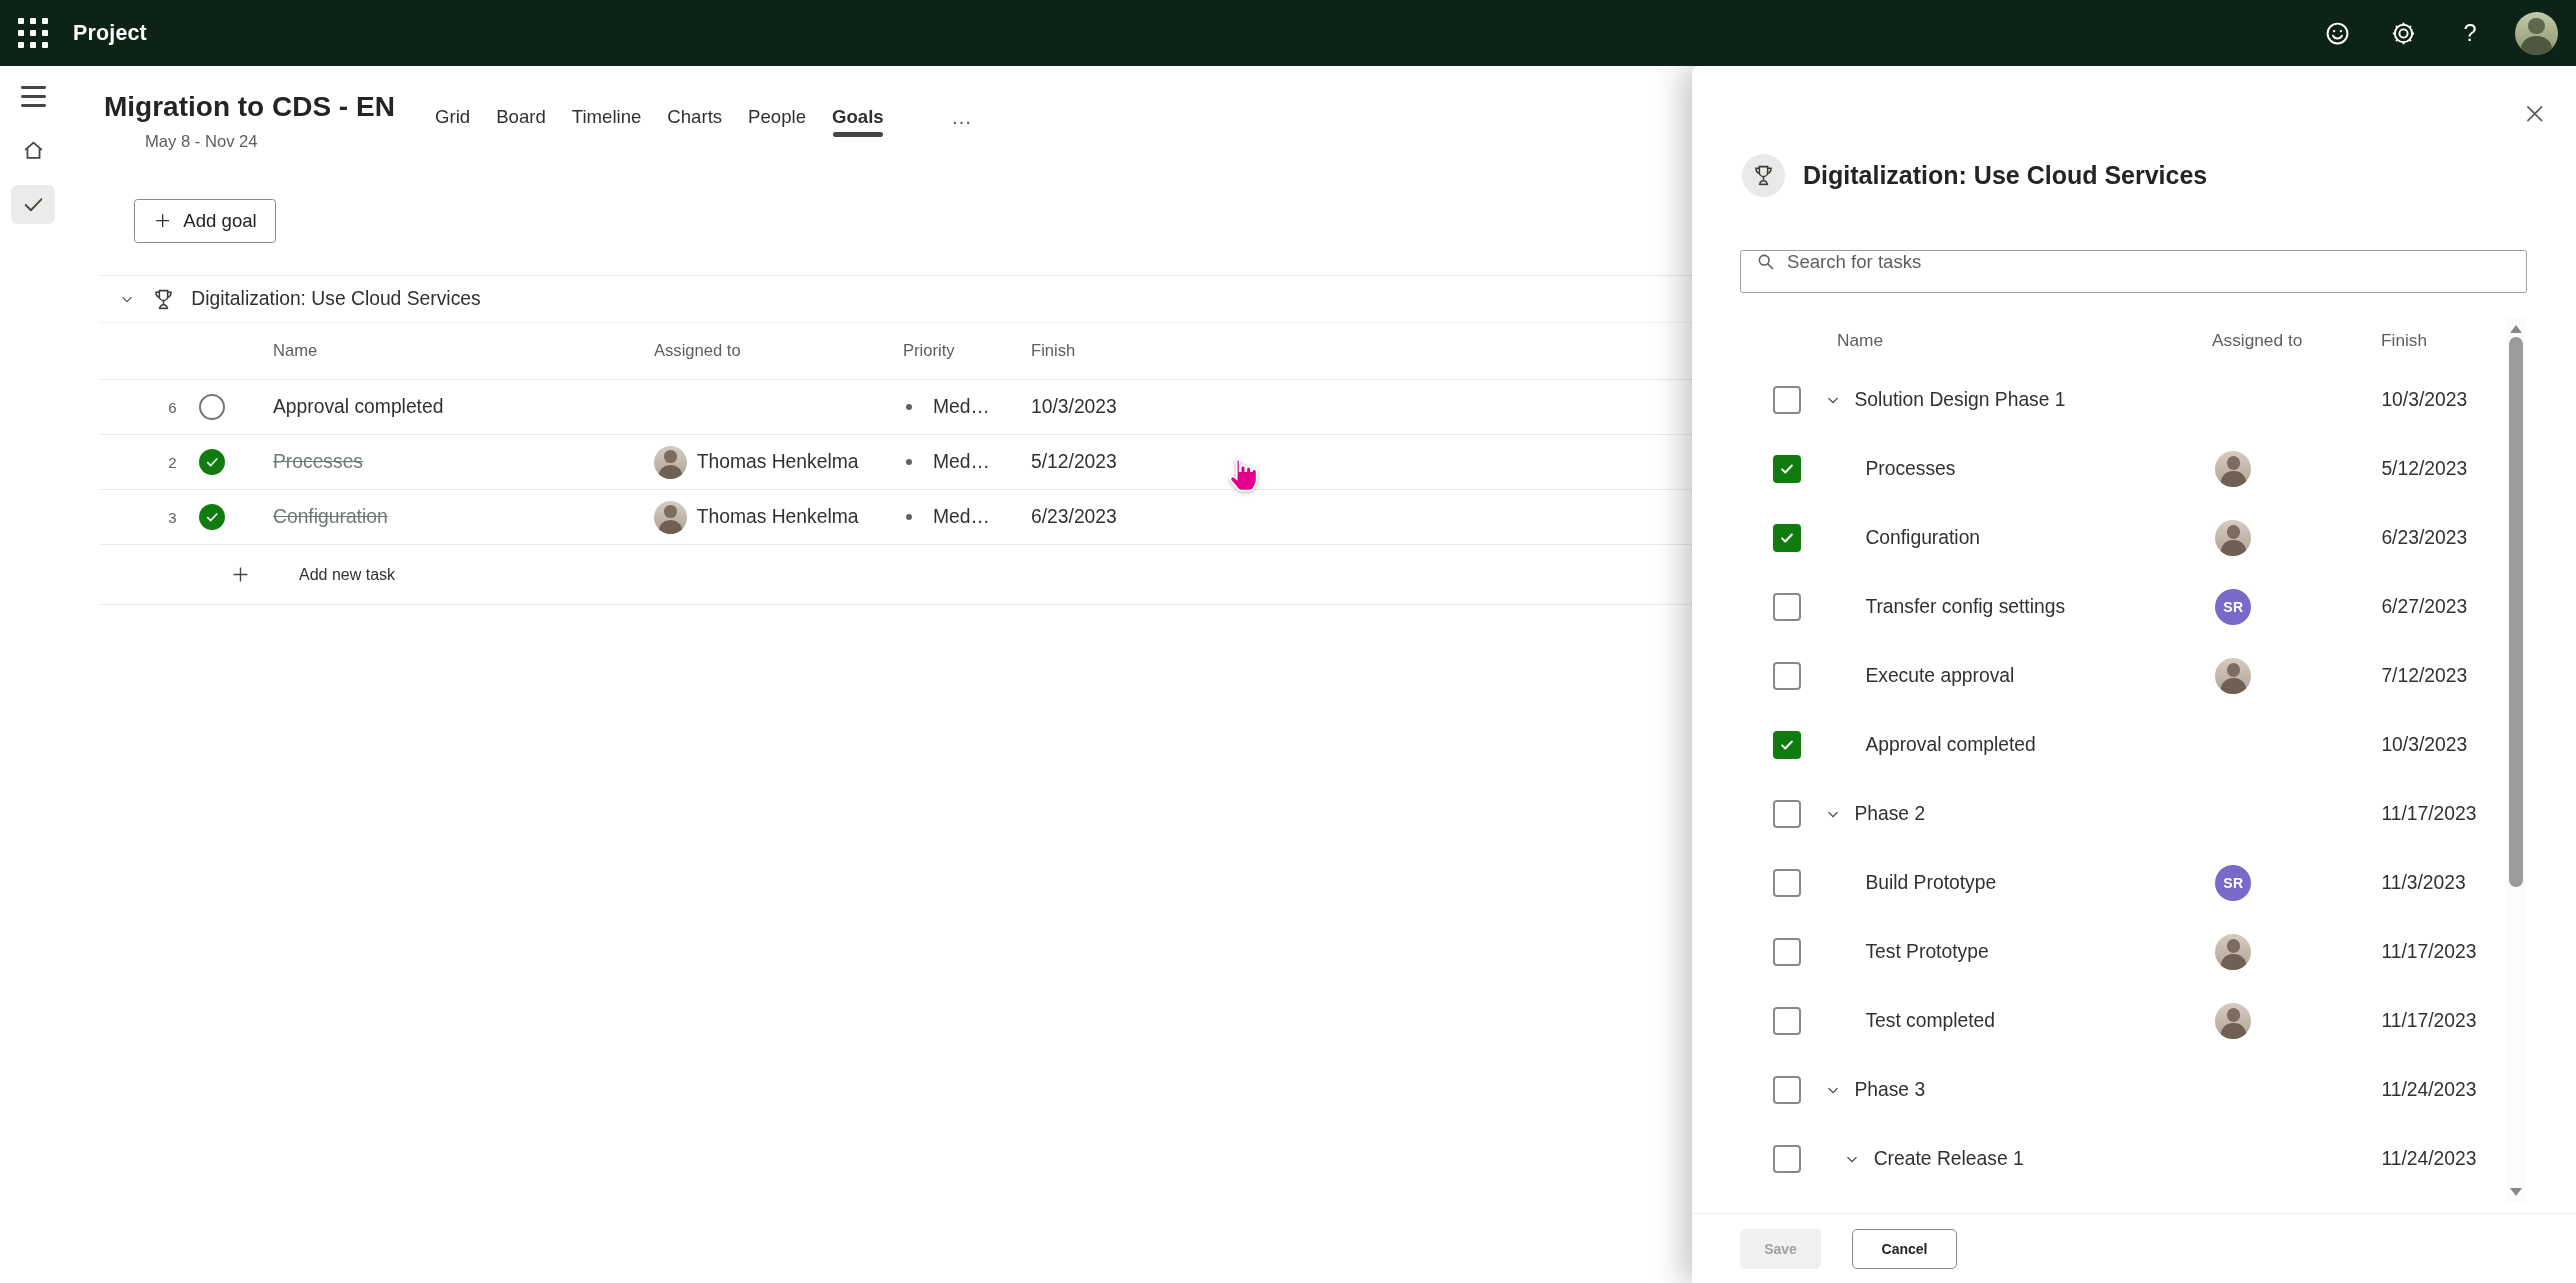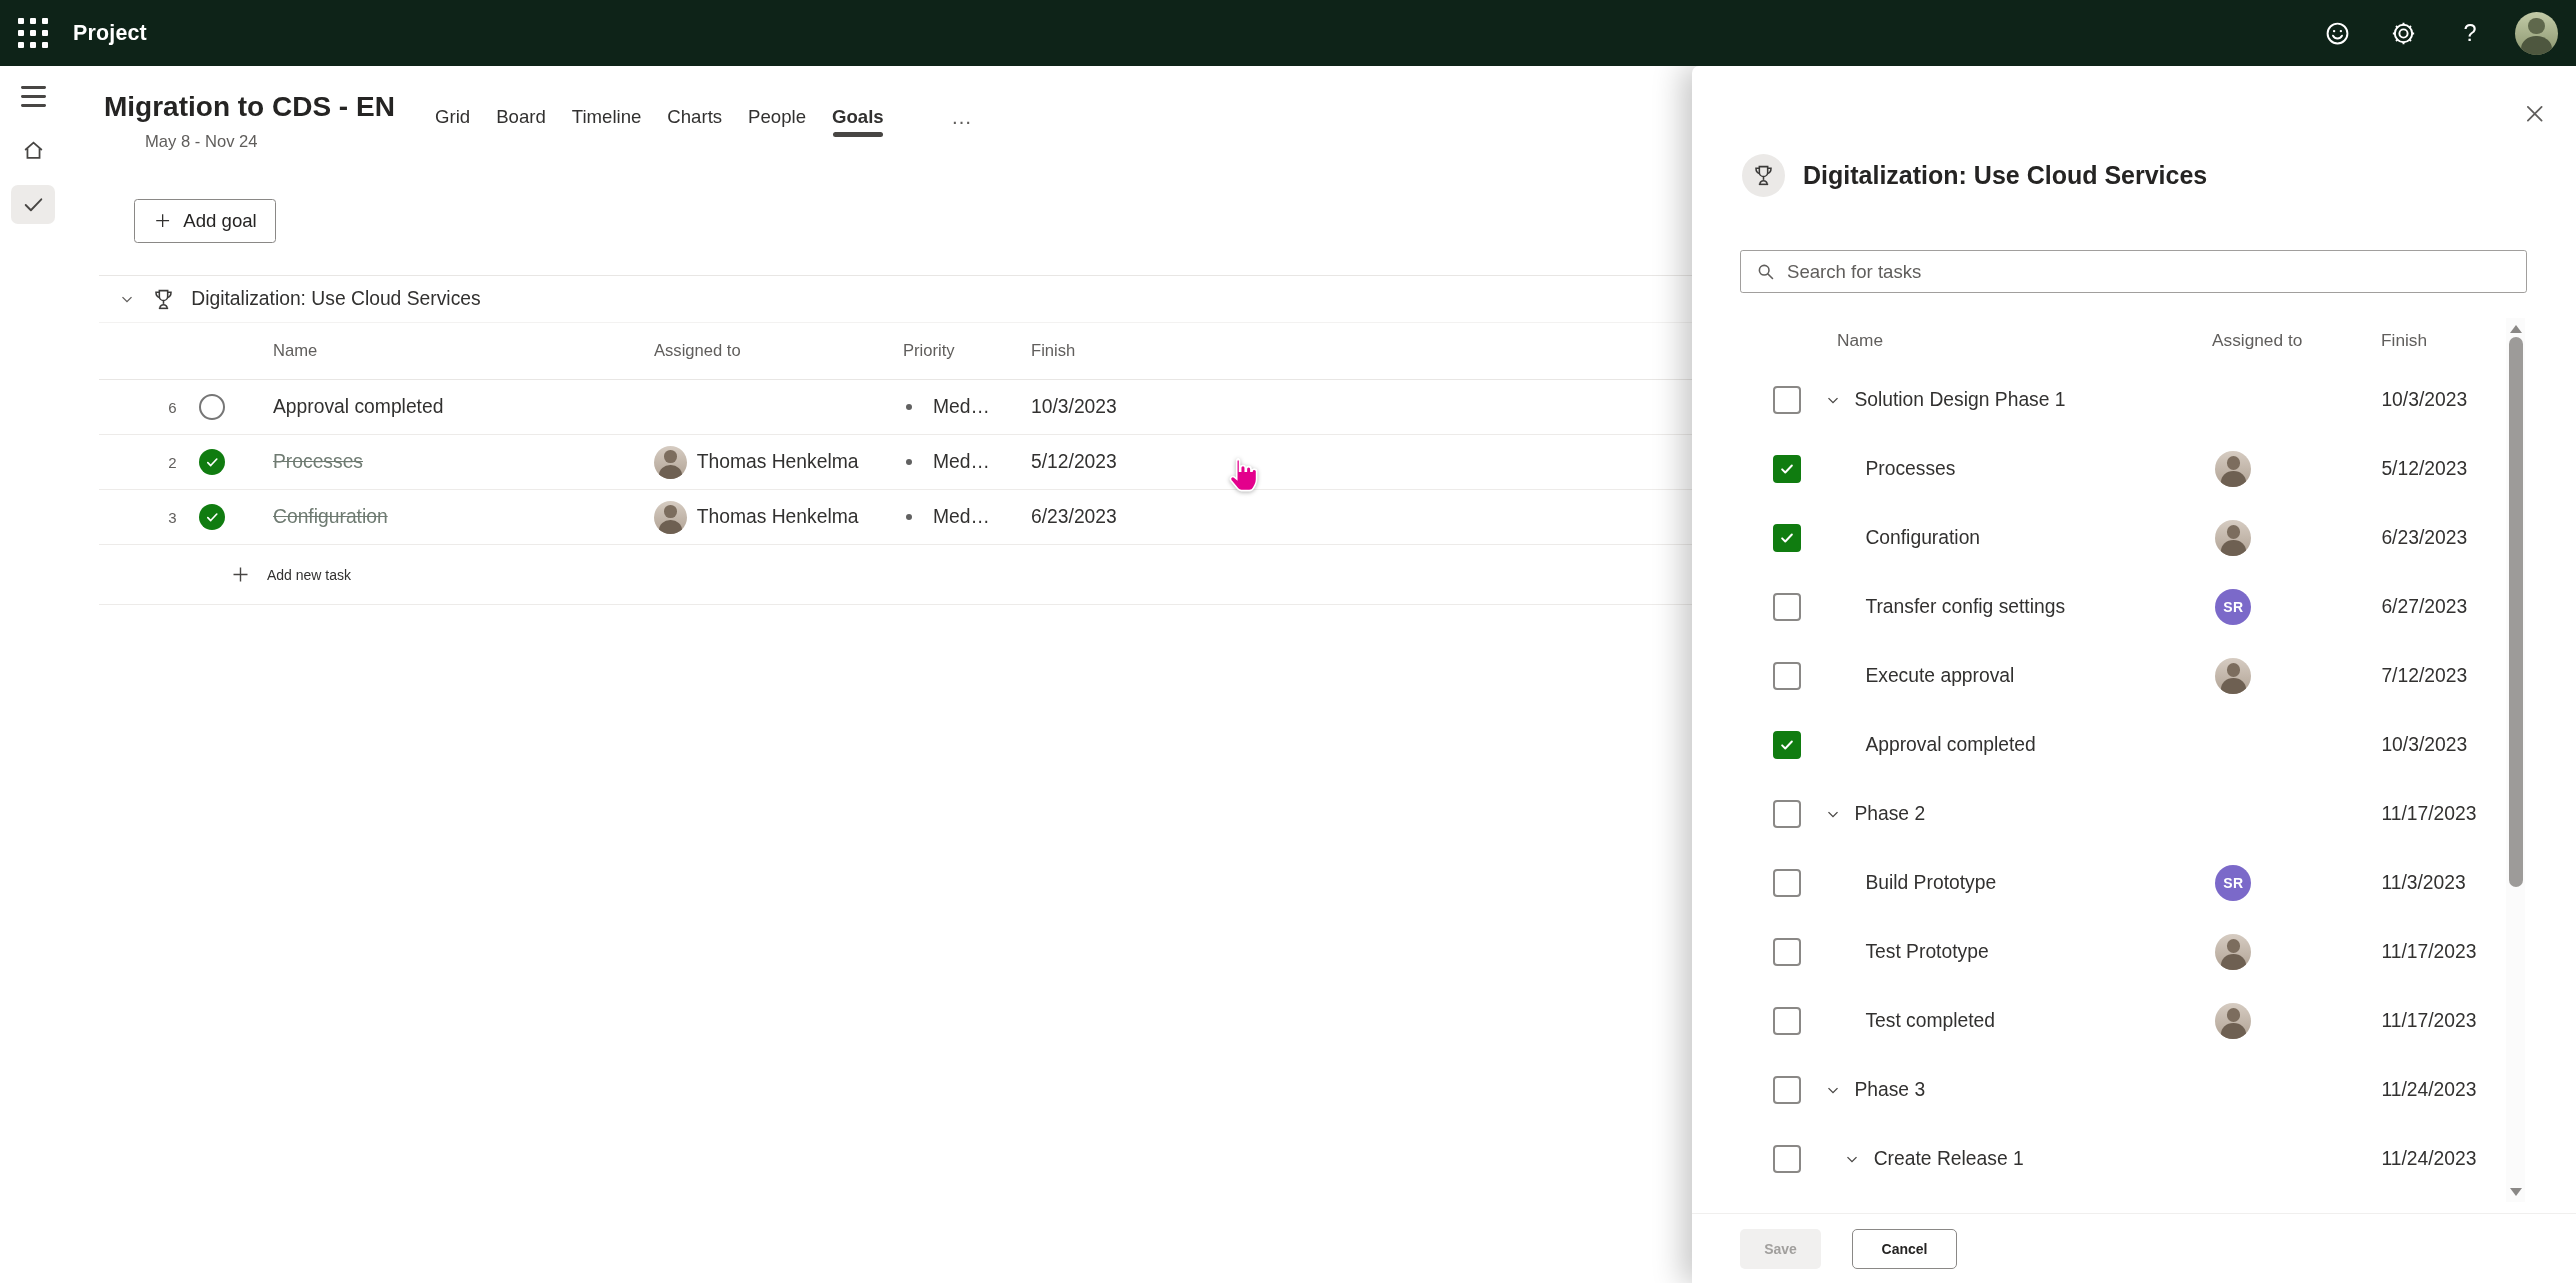--- a/index.html
+++ b/index.html
@@ -59,41 +59,41 @@
   .g-row{height:55px;border-bottom:1.4px solid #edebe9;background:#fff;}
   .task-state{width:26px;height:26px;border-radius:50%;display:flex;align-items:center;justify-content:center;flex:none;}
   .task-state.open{border:2.1px solid #767676;background:#fff;}
   .task-state.done{background:#107c10;}
   .task-state svg{width:16.6px;height:16.6px;display:none;}
   .task-state.done svg{display:block;}
   .struck{text-decoration:line-through;color:#6f7b72;}
   .assignee-name{max-width:166px;overflow:hidden;white-space:nowrap;}
   .pri-dot{width:6.2px;height:6.2px;border-radius:50%;background:#616161;margin-left:2.8px;flex:none;}
   .pri-text{margin-left:21px;white-space:nowrap;overflow:hidden;max-width:90px;}
-  .add-task-row{height:60px;display:flex;align-items:center;gap:16px;padding-left:131px;border-bottom:1.4px solid #edebe9;color:#323130;font-size:14px;}
+  .add-task-row{height:60px;display:flex;align-items:center;gap:48px;padding-left:131px;border-bottom:1.4px solid #edebe9;color:#323130;font-size:16px;}
   .add-task-row svg{width:21px;height:21px;color:#484644;}
 
   
   .avatar{border-radius:50%;position:relative;overflow:hidden;flex:none;display:flex;align-items:center;justify-content:center;}
   .av-48{width:33px;height:33px;}
   .av-52{width:36px;height:36px;}
   .avatar-photo{background:linear-gradient(180deg,#d6ccc2,#b0a294);}
   .avatar-photo::before{content:"";position:absolute;top:15%;left:31%;width:38%;height:38%;border-radius:50%;background:#7c6d5e;}
   .avatar-photo::after{content:"";position:absolute;top:58%;left:16%;width:68%;height:60%;border-radius:50% 50% 5.5px 5.5px;background:#6e6052;}
   .avatar-initials{background:#7b69c9;color:#fff;font-size:14px;font-weight:700;letter-spacing:0.3px;}
 
   
   .panel{position:absolute;left:1692px;top:66px;width:884px;height:1218px;background:#fff;box-shadow:-9.7px 0 30px rgba(0,0,0,.22);border-radius:7px 0 0 0;z-index:40;}
   .panel-close{position:absolute;left:823px;top:28px;width:39px;height:39px;display:flex;align-items:center;justify-content:center;color:#605e5c;}
   .panel-close svg{width:23.5px;height:23.5px;}
   .panel-head{position:absolute;left:50px;top:88px;display:flex;align-items:center;gap:18px;}
   .trophy-circle{width:43px;height:43px;border-radius:50%;background:#ebe9e7;display:flex;align-items:center;justify-content:center;color:#3b3a39;flex:none;}
   .trophy-circle svg{width:25px;height:25px;}
   .panel-title{font-size:25px;font-weight:700;color:#252423;white-space:nowrap;}
-  .search-box{position:absolute;left:48px;top:184px;width:787px;height:43px;border:1.4px solid #a19f9d;border-radius:2.8px;display:flex;align-items:center;padding:0 14px;gap:11px;background:#fff;}
+  .search-box{position:absolute;left:48px;top:184px;width:787px;height:43px;border:1.4px solid #a19f9d;border-radius:2.8px;display:flex;align-items:flex-start;padding:0 14px;gap:11px;background:#fff;}
   .search-box svg{width:21px;height:21px;flex:none;color:#605e5c;}
   .search-box input{border:none;outline:none;flex:1;font-size:18.6px;font-family:inherit;color:#323130;background:transparent;}
   .search-box input::placeholder{color:#605e5c;}
   .p-header{position:absolute;left:0;top:254px;height:40px;display:flex;align-items:center;padding-left:81px;color:#605e5c;font-size:17.3px;}
   .ph-spacer{width:49px;flex:none;}
   .ph-name{width:359px;padding-left:15px;flex:none;}
   .ph-assigned{width:128px;padding-left:31px;flex:none;white-space:nowrap;}
   .ph-finish{padding-left:72px;flex:none;}
   .p-list{position:absolute;left:0;top:299px;width:814px;}
   .p-row{height:69px;display:flex;align-items:center;padding-left:81px;font-size:19.3px;color:#323130;background:#fff;}

